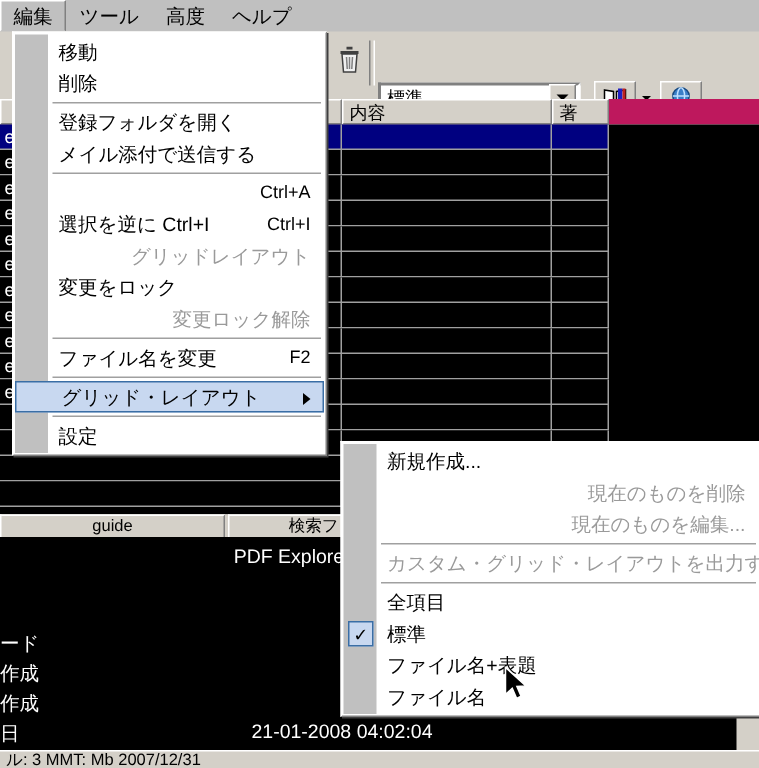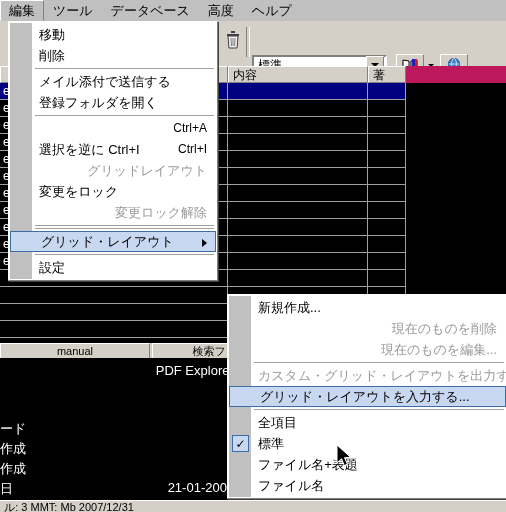--- a/index.html
+++ b/index.html
@@ -172,21 +172,20 @@
 
   
   .cursor{position:absolute;left:336px;top:444px;width:18px;height:26px;}
 </style>
 </head>
 <body>
 
 <div class="menubar" id="menubar">
     <div class="mi open">編集</div>
     <div class="mi">ツール</div>
-    <div class="mi">データベース</div>
     <div class="mi">高度</div>
     <div class="mi">ヘルプ</div>
   </div>
 
 <div class="toolbar">
   <div class="tb-sep" style="left:211px;"></div>
   <div class="tb-btn" style="left:218px;">
     <span>
       <svg width="16" height="18" viewBox="0 0 16 18">
         <rect x="2" y="3" width="12" height="2" fill="#404040"></rect>
@@ -311,21 +310,21 @@
       </div>
       <div class="lv-row">
         <div class="rc" style="width: 228px;"></div>
         <div class="rc" style="width: 140px;"></div>
         <div class="rc" style="width: 38px;"></div>
       </div>
     </div>
 </div>
 
 <div class="tabstrip" id="tabstrip">
-    <div class="tab" style="left: 0px; width: 150px;">manual</div>
+    <div class="tab" style="left: 0px; width: 150px;">guide</div>
     <div class="tab" style="left: 152px; width: 148px;">検索フィルタ</div>
     <div class="tab" style="left: 302px; width: 140px;">バックア</div>
   </div>
 
 <div class="preview" id="preview">
   <div class="pv-title">PDF Explorer – 用户手册</div>
   <div class="pv-scroll">
     <div class="pv-sb" style="top:38px;height:24px;"></div>
     <div class="pv-sb" style="top:92px;height:24px;"></div>
   </div>
@@ -339,45 +338,45 @@
 <div class="statusbar">
   <span class="sb-txt">ル: 3  MMT: Mb  2007/12/31</span>
 </div>
 
 <div class="menu" id="edit-menu">
   <div class="gutter"></div>
   <ul id="edit-menu-list">
       <li class=""><span>移動</span></li>
       <li class=""><span>削除</span></li>
       <hr>
+      <li class=""><span>登録フォルダを開く</span></li>
       <li class=""><span>メイル添付で送信する</span></li>
-      <li class=""><span>登録フォルダを開く</span></li>
       <hr>
       <li class=""><span class="acc">Ctrl+A</span></li>
       <li class=""><span>選択を逆に Ctrl+I</span><span class="acc">Ctrl+I</span></li>
       <li class="disabled "><span>グリッドレイアウト</span></li>
       <li class=""><span>変更をロック</span></li>
       <li class="disabled "><span>変更ロック解除</span></li>
       <hr>
+      <li class=""><span>ファイル名を変更</span><span class="acc">F2</span></li>
       <hr>
       <li class="hl"><span>グリッド・レイアウト</span><span class="sub"></span></li>
       <hr>
       <li class=""><span>設定</span></li>
     </ul>
 </div>
 
 <div class="menu" id="grid-submenu">
   <div class="gutter"></div>
   <ul id="grid-submenu-list">
       <li class=""><span>新規作成...</span></li>
       <li class="disabled "><span>現在のものを削除</span></li>
       <li class="disabled "><span>現在のものを編集...</span></li>
       <hr>
       <li class="disabled "><span>カスタム・グリッド・レイアウトを出力する...</span></li>
-      <li class="hl"><span>グリッド・レイアウトを入力する...</span></li>
       <hr>
       <li class=""><span>全項目</span></li>
       <li class=""><span class="chk">✓</span><span>標準</span></li>
       <li class=""><span>ファイル名+表題</span></li>
       <li class=""><span>ファイル名</span></li>
     </ul>
 </div>
 
 <div class="cursor" style="left: 336px; top: 444px;">
   <svg width="18" height="26" viewBox="0 0 18 26">

